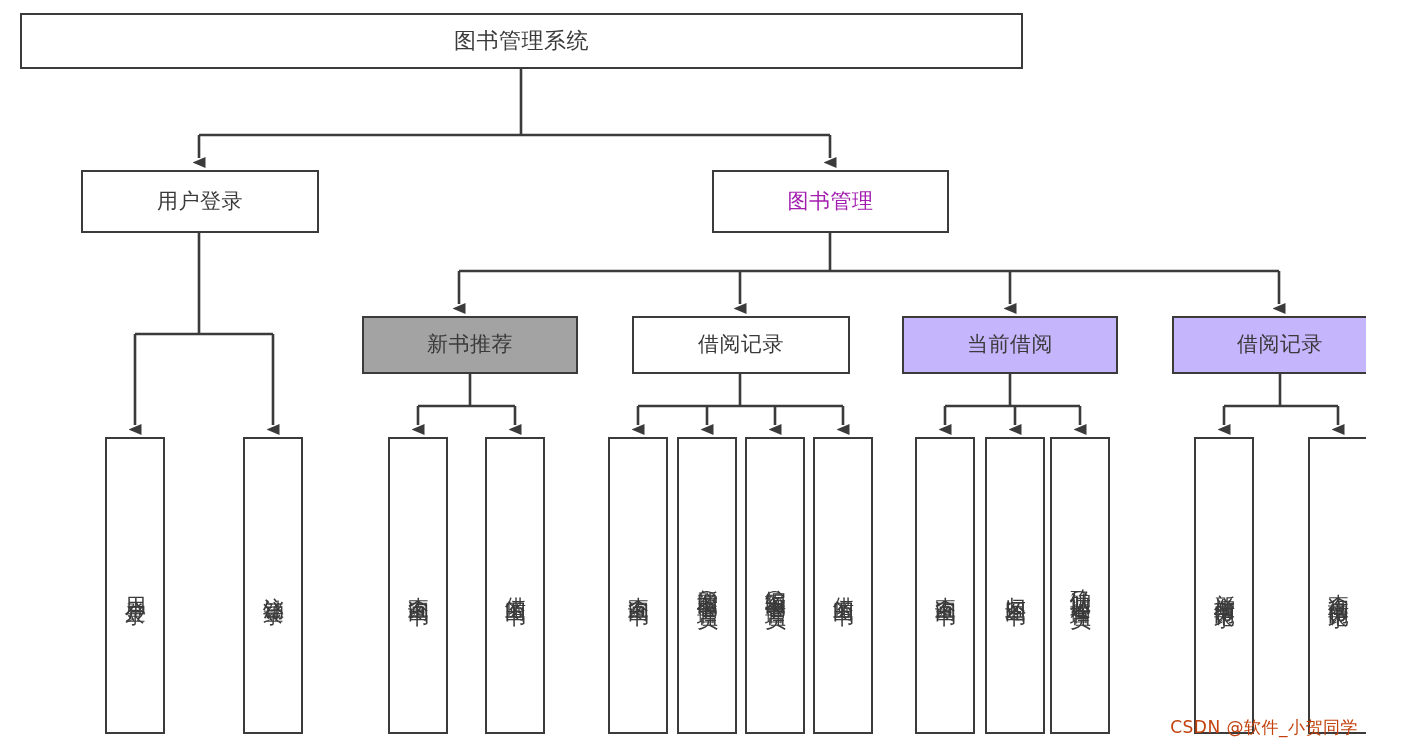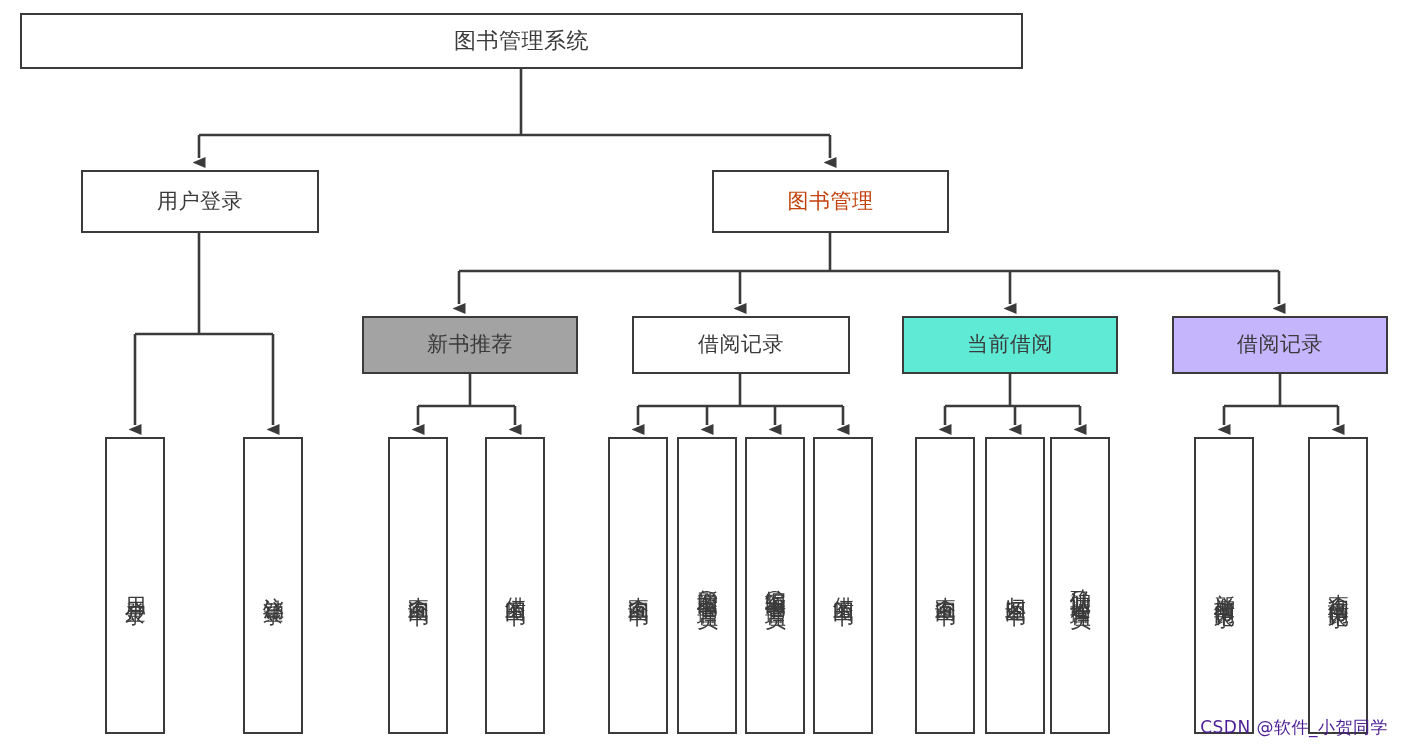--- a/index.html
+++ b/index.html
@@ -10,21 +10,20 @@
   }
   body {
     font-family: "DejaVu Sans", "Liberation Sans", sans-serif;
   }
   #diagram-root {
     position: relative;
     width: 1366px;
     height: 747px;
     background: #ffffff;
     overflow: hidden;
-    padding-left: 30px;
   }
   #edge-layer {
     position: absolute;
     left: 0;
     top: 0;
     width: 1405px;
     height: 747px;
     pointer-events: none;
   }
   .node {
@@ -136,30 +135,30 @@
   </svg>
 
   <div class="node root horiz" style="left: 20px; top: 13px; width: 1003px; height: 56px; border-color: rgb(59, 59, 59); background: rgb(255, 255, 255);">
     <span class="node-label" style="color: rgb(58, 58, 58);">图书管理系统</span>
   </div>
 
   <div class="node branch horiz" style="left: 81px; top: 170px; width: 238px; height: 63px; border-color: rgb(59, 59, 59); background: rgb(255, 255, 255);">
     <span class="node-label" style="color: rgb(58, 58, 58);">用户登录</span>
   </div>
   <div class="node branch horiz" style="left: 712px; top: 170px; width: 237px; height: 63px; border-color: rgb(59, 59, 59); background: rgb(255, 255, 255);">
-    <span class="node-label" style="color: #c2410c;">图书管理</span>
+    <span class="node-label" style="color: #a21caf;">图书管理</span>
   </div>
 
   <div class="node group horiz" style="left: 362px; top: 316px; width: 216px; height: 58px; border-color: rgb(59, 59, 59); background: #a3a3a3;">
     <span class="node-label" style="color: rgb(58, 58, 58);">新书推荐</span>
   </div>
   <div class="node group horiz" style="left: 632px; top: 316px; width: 218px; height: 58px; border-color: rgb(59, 59, 59); background: rgb(255, 255, 255);">
     <span class="node-label" style="color: rgb(58, 58, 58);">借阅记录</span>
   </div>
-  <div class="node group horiz" style="left: 902px; top: 316px; width: 216px; height: 58px; border-color: rgb(59, 59, 59); background: #5eead4;">
+  <div class="node group horiz" style="left: 902px; top: 316px; width: 216px; height: 58px; border-color: rgb(59, 59, 59); background: #c4b5fd;">
     <span class="node-label" style="color: rgb(58, 58, 58);">当前借阅</span>
   </div>
   <div class="node group horiz" style="left: 1172px; top: 316px; width: 216px; height: 58px; border-color: rgb(59, 59, 59); background: #c4b5fd;">
     <span class="node-label" style="color: rgb(58, 58, 58);">借阅记录</span>
   </div>
 
   <div class="node leaf" style="left: 105px; top: 437px; width: 60px; height: 297px; border-color: rgb(59, 59, 59); background: rgb(255, 255, 255);">
     <span class="node-label" style="color: rgb(58, 58, 58);">用户登录</span>
   </div>
   <div class="node leaf" style="left: 243px; top: 437px; width: 60px; height: 297px; border-color: rgb(59, 59, 59); background: rgb(255, 255, 255);">
@@ -192,14 +191,14 @@
   <div class="node leaf" style="left: 1050px; top: 437px; width: 60px; height: 297px; border-color: rgb(59, 59, 59); background: rgb(255, 255, 255);">
     <span class="node-label" style="color: rgb(58, 58, 58);">确认归还（管理员）</span>
   </div>
   <div class="node leaf" style="left: 1194px; top: 437px; width: 60px; height: 297px; border-color: rgb(59, 59, 59); background: rgb(255, 255, 255);">
     <span class="node-label" style="color: rgb(58, 58, 58);">新增借阅记录</span>
   </div>
   <div class="node leaf" style="left: 1308px; top: 437px; width: 60px; height: 297px; border-color: rgb(59, 59, 59); background: rgb(255, 255, 255);">
     <span class="node-label" style="color: rgb(58, 58, 58);">查询借阅记录</span>
   </div>
 
-  <div class="watermark" style="color: #4c1d95; margin-left: 36px;">CSDN @软件_小贺同学</div>
+  <div class="watermark" style="color: #c2410c; margin-left: 36px;">CSDN @软件_小贺同学</div>
 </div>
 
 </body></html>

